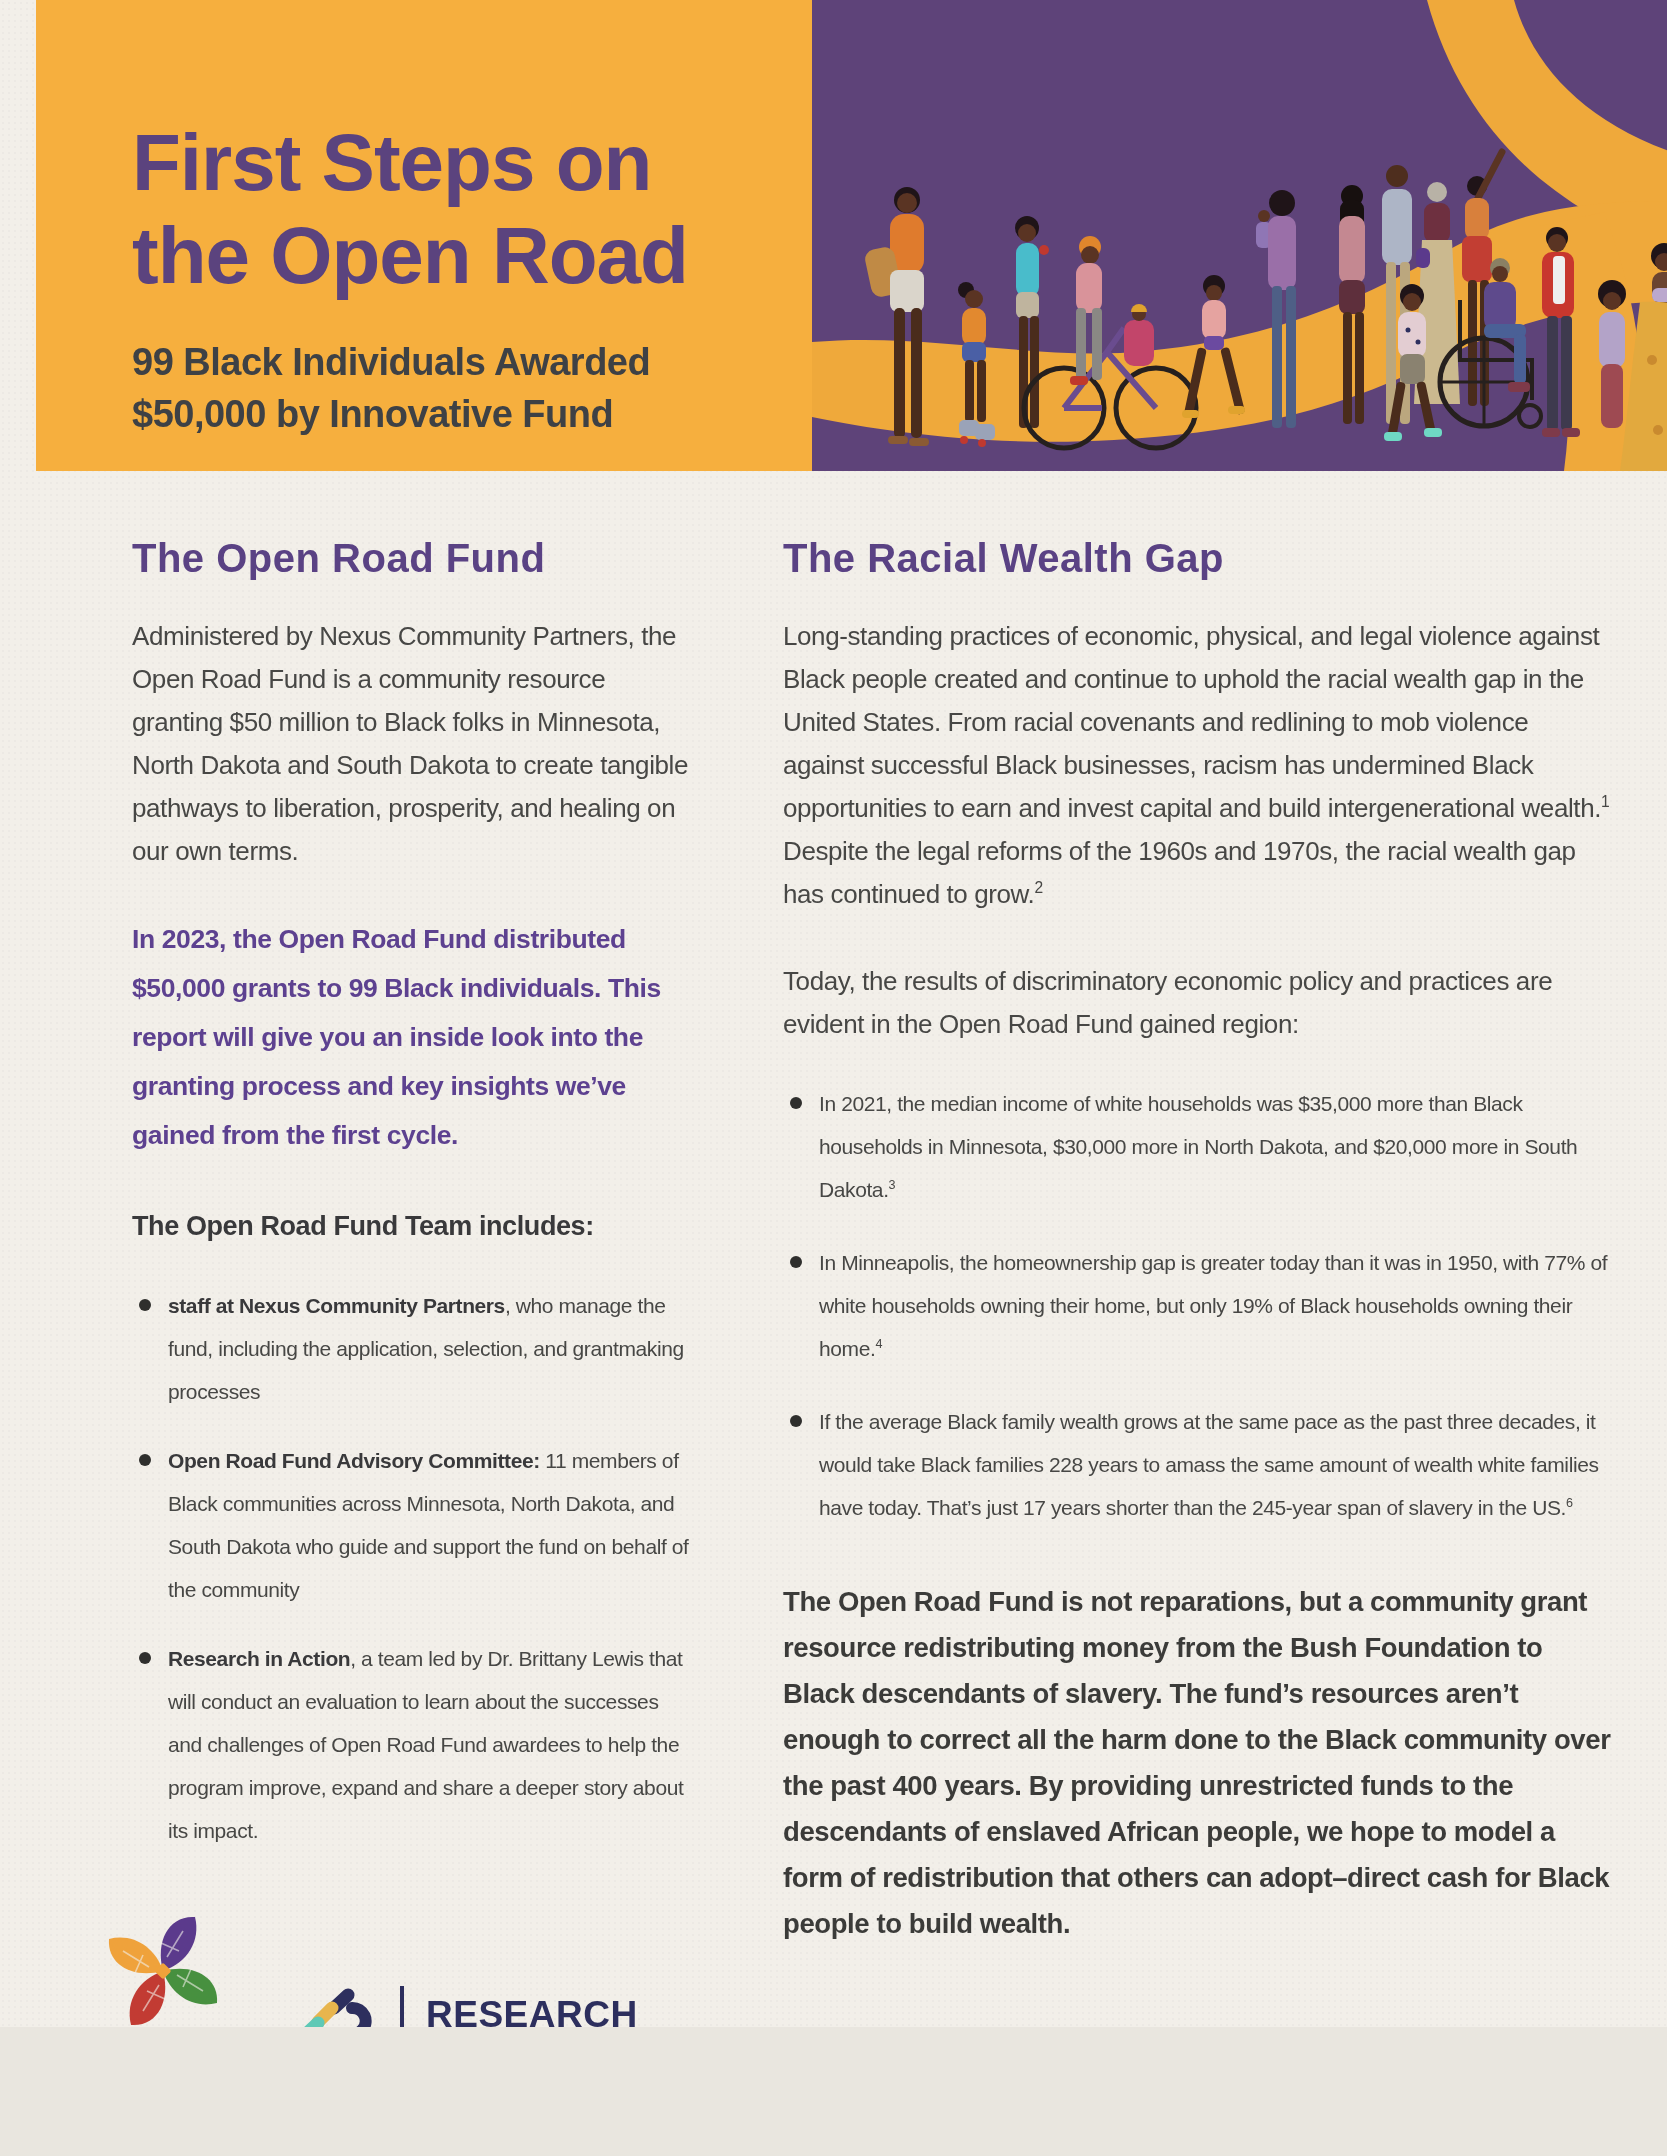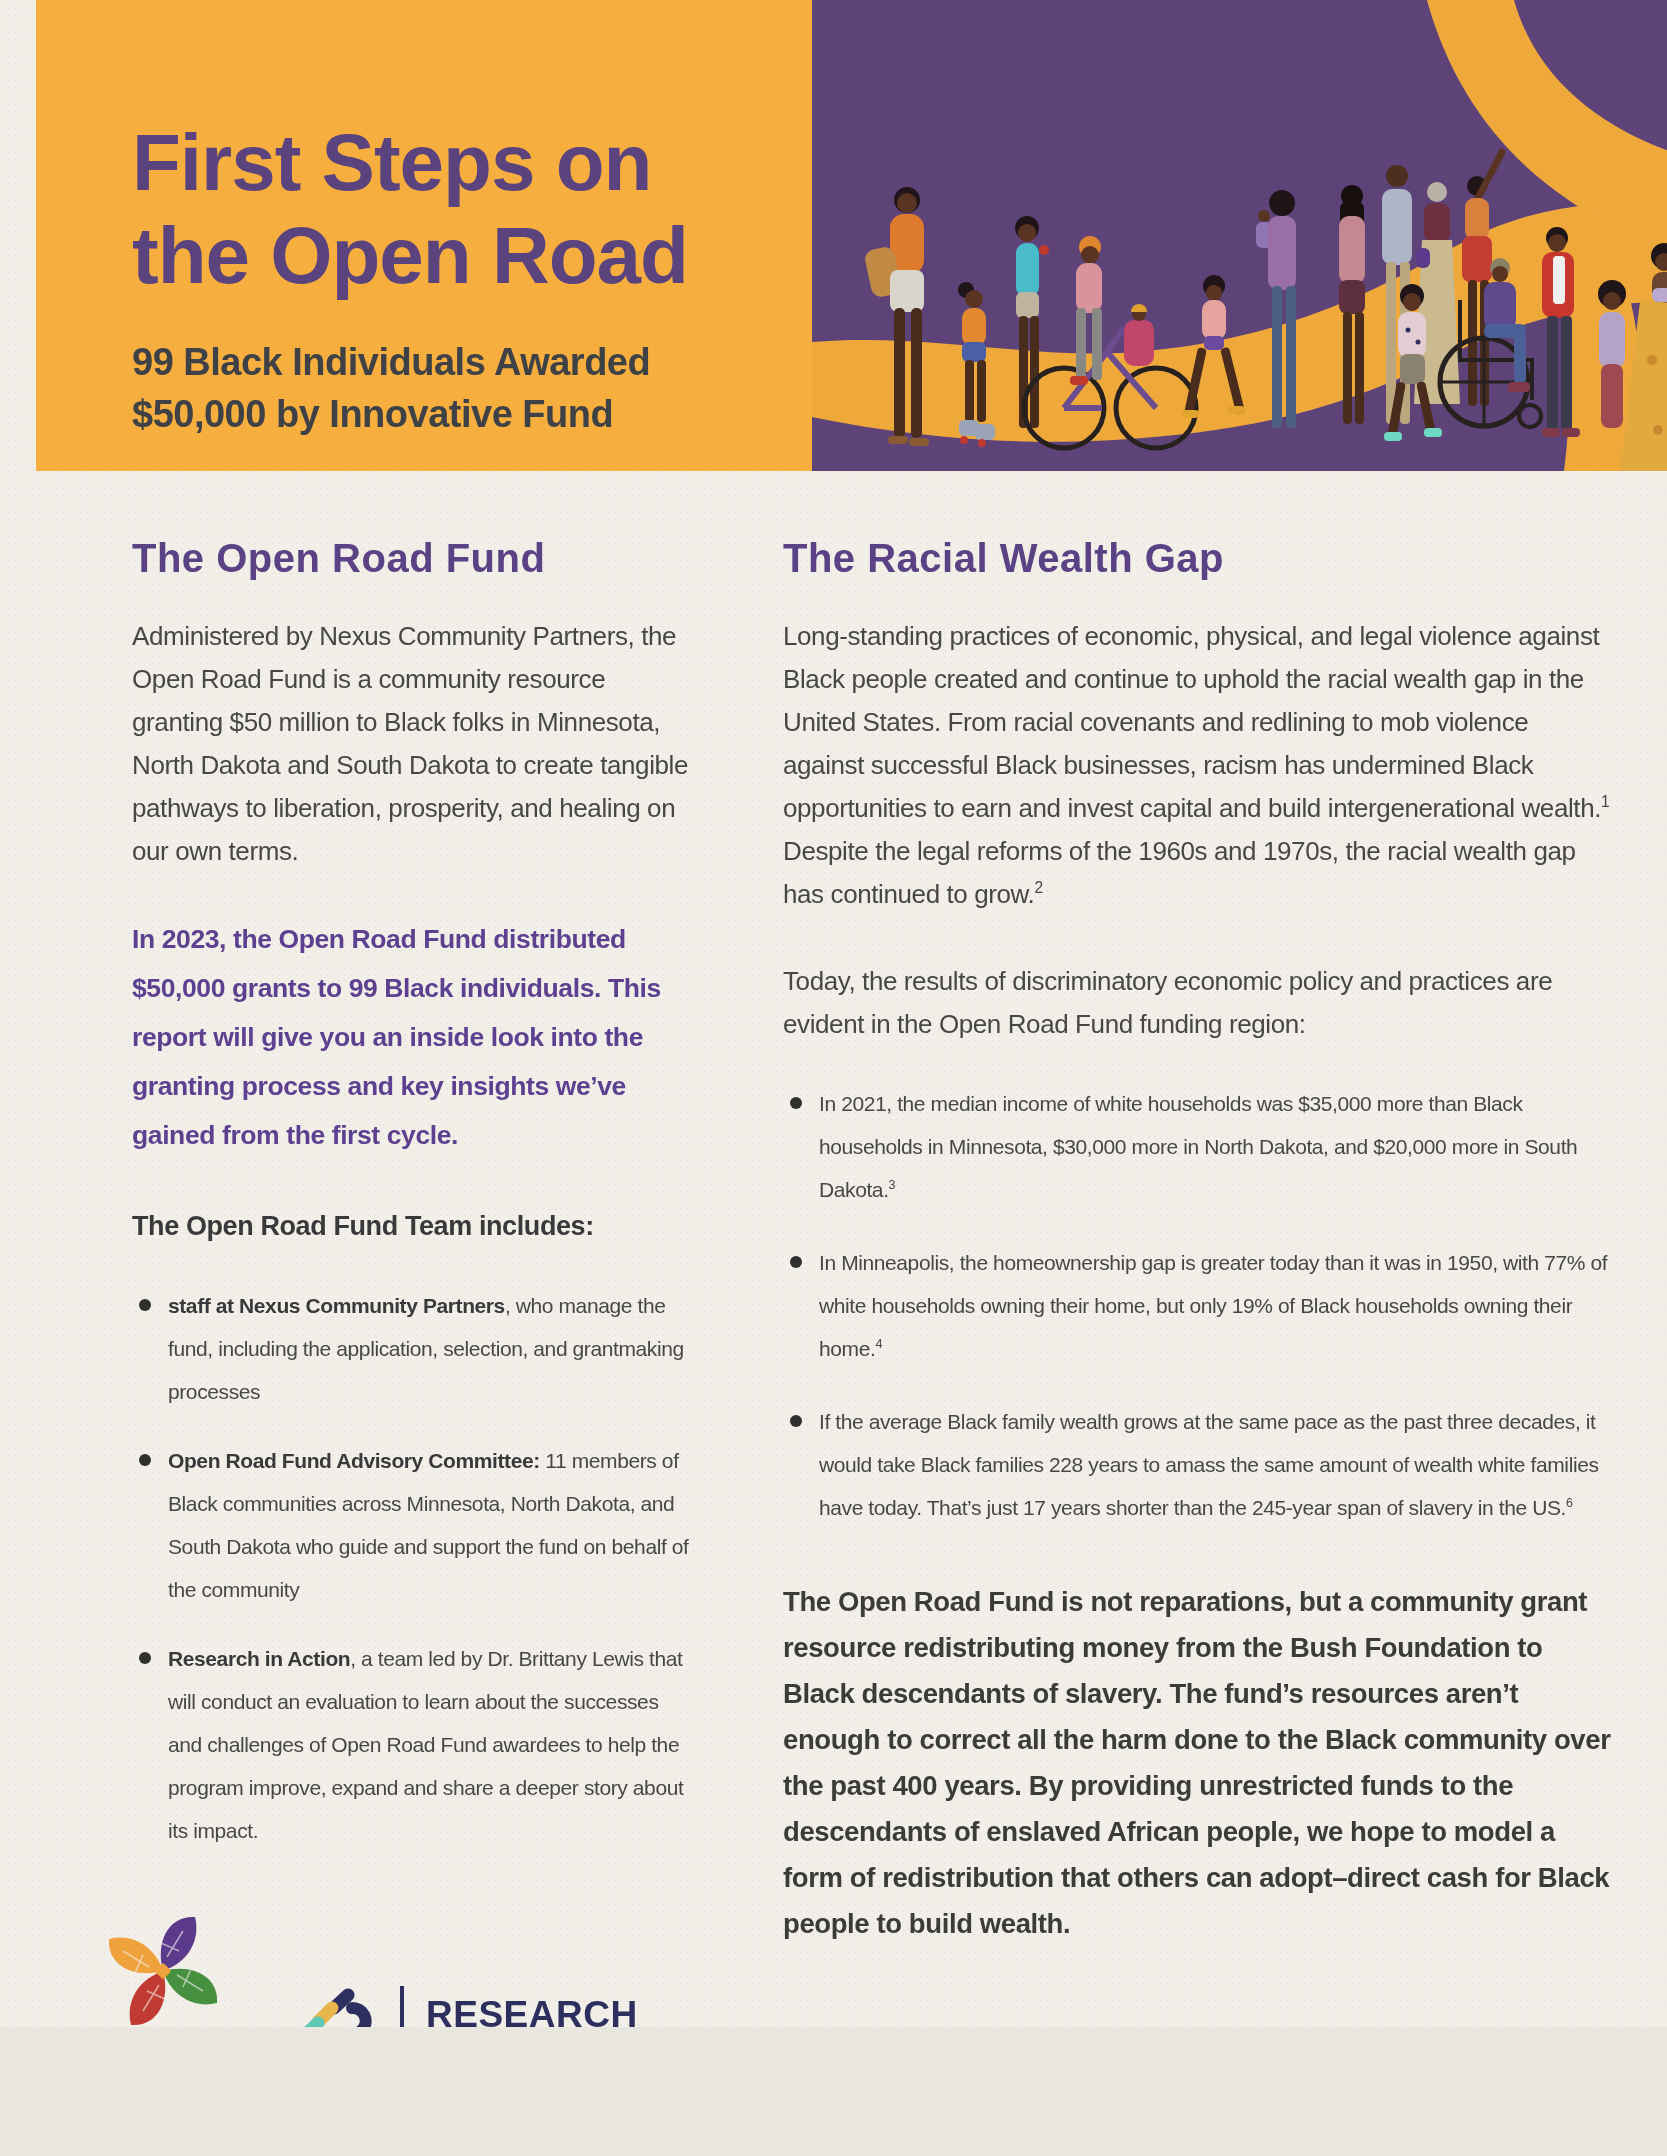--- a/index.html
+++ b/index.html
@@ -281,21 +281,21 @@
           <strong>Research in Action</strong><span>, a team led by Dr. Brittany Lewis that will conduct an evaluation to learn about the successes and challenges of Open Road Fund awardees to help the program improve, expand and share a deeper story about its impact.</span>
         </li>
       </ul>
     </section>
 
     <section class="col-right">
       <h2 class="section-heading">The Racial Wealth Gap</h2>
       <p class="body-text">
         <span>Long-standing practices of economic, physical, and legal violence against Black people created and continue to uphold the racial wealth gap in the United States. From racial covenants and redlining to mob violence against successful Black businesses, racism has undermined Black opportunities to earn and invest capital and build intergenerational wealth.</span><sup class="fn">1</sup><span> Despite the legal reforms of the 1960s and 1970s, the racial wealth gap has continued to grow.</span><sup class="fn">2</sup>
       </p>
-      <p class="body-text" style="margin-top:44px;">Today, the results of discriminatory economic policy and practices are evident in the Open Road Fund funding region:</p>
+      <p class="body-text" style="margin-top:44px;">Today, the results of discriminatory economic policy and practices are evident in the Open Road Fund gained region:</p>
       <ul class="bullets" style="margin-top:36px;">
         <li style="margin-bottom:30px;">
           <span>In 2021, the median income of white households was $35,000 more than Black households in Minnesota, $30,000 more in North Dakota, and $20,000 more in South Dakota.</span><sup class="fn">3</sup>
         </li>
         <li style="margin-bottom:30px;">
           <span>In Minneapolis, the homeownership gap is greater today than it was in 1950, with 77% of white households owning their home, but only 19% of Black households owning their home.</span><sup class="fn">4</sup>
         </li>
         <li>
           <span>If the average Black family wealth grows at the same pace as the past three decades, it would take Black families 228 years to amass the same amount of wealth white families have today. That’s just 17 years shorter than the 245-year span of slavery in the US.</span><sup class="fn">6</sup>
         </li>

